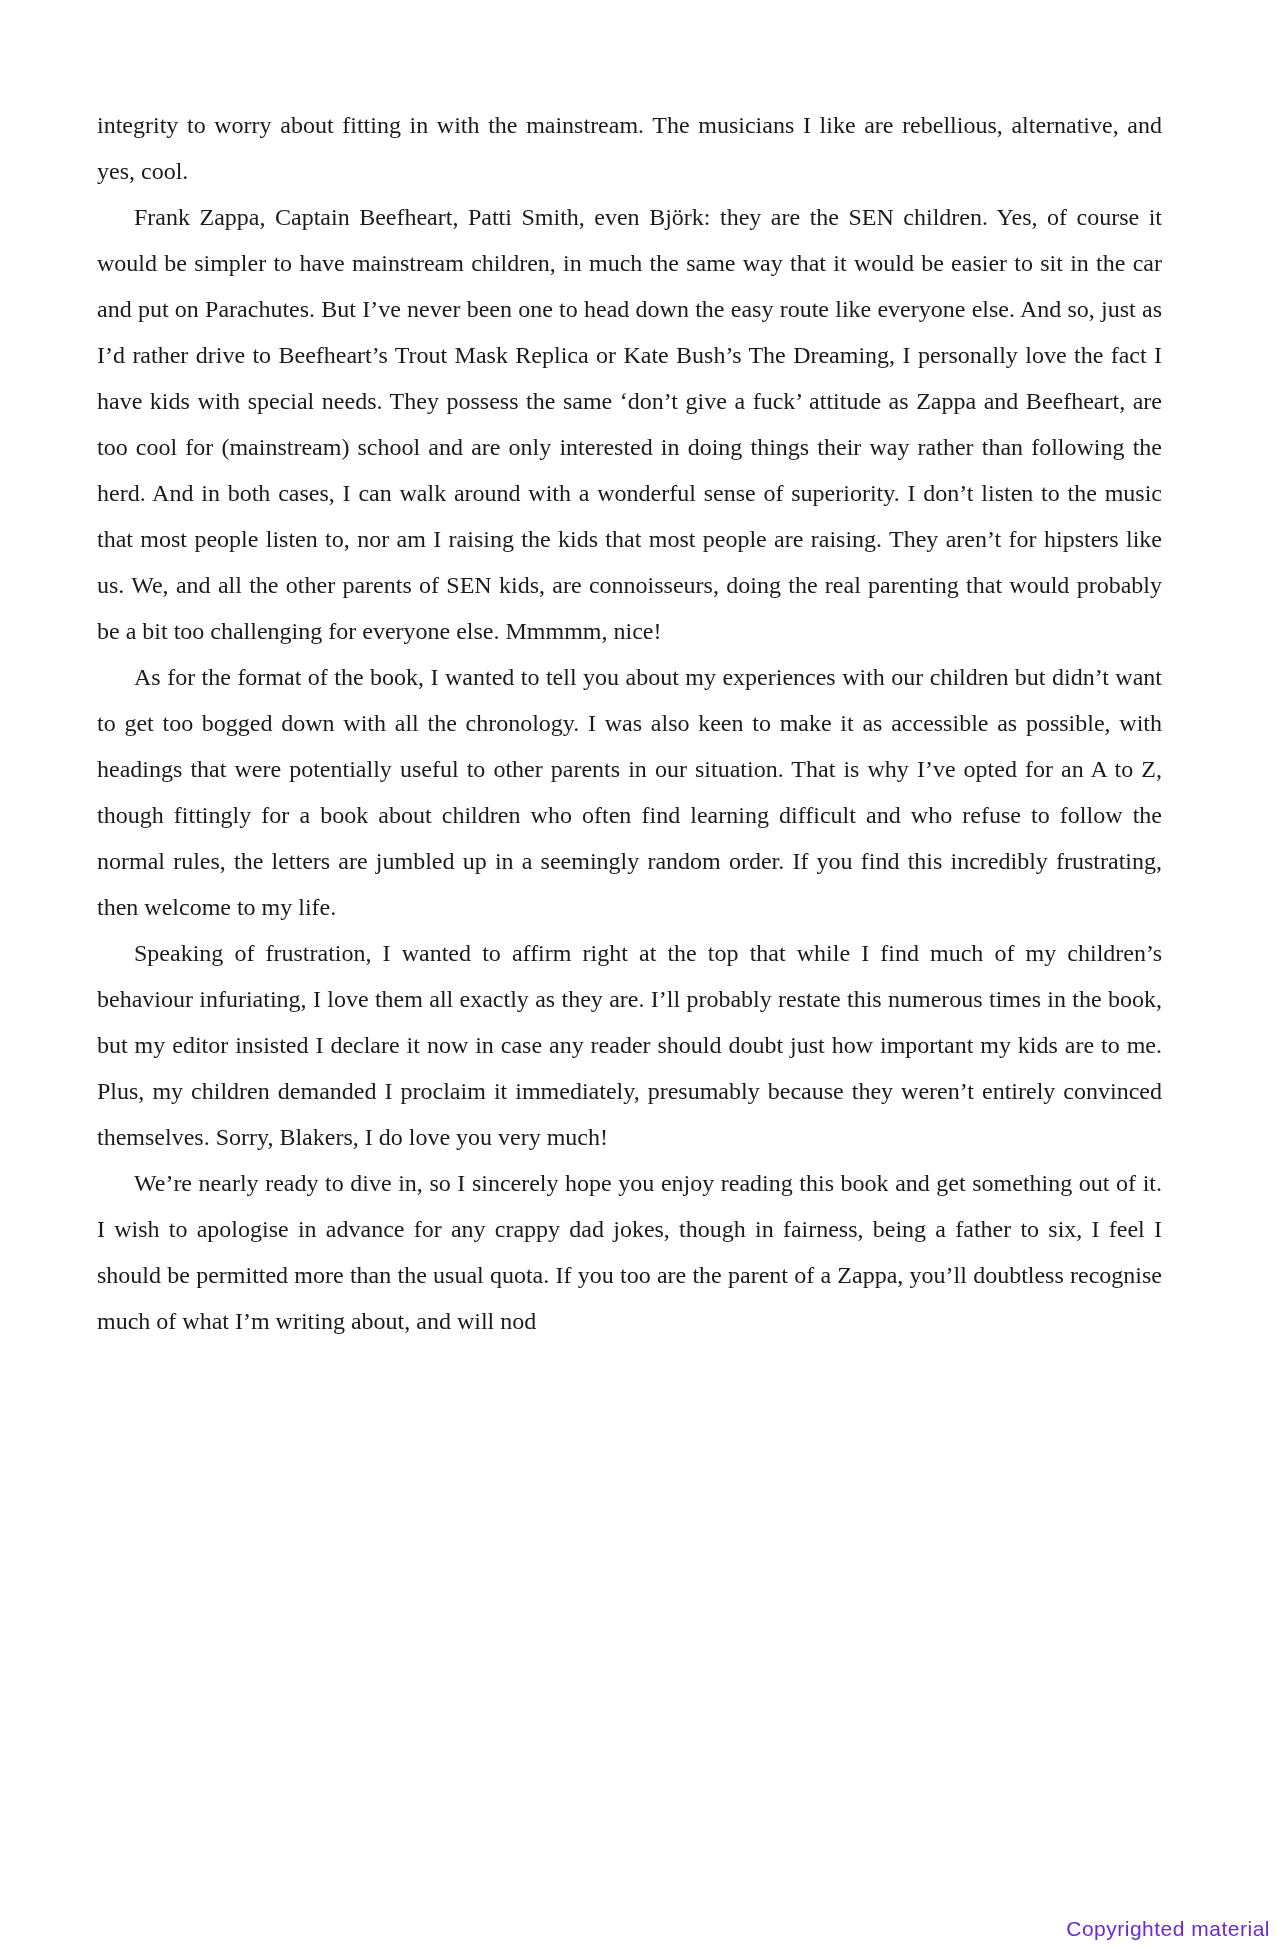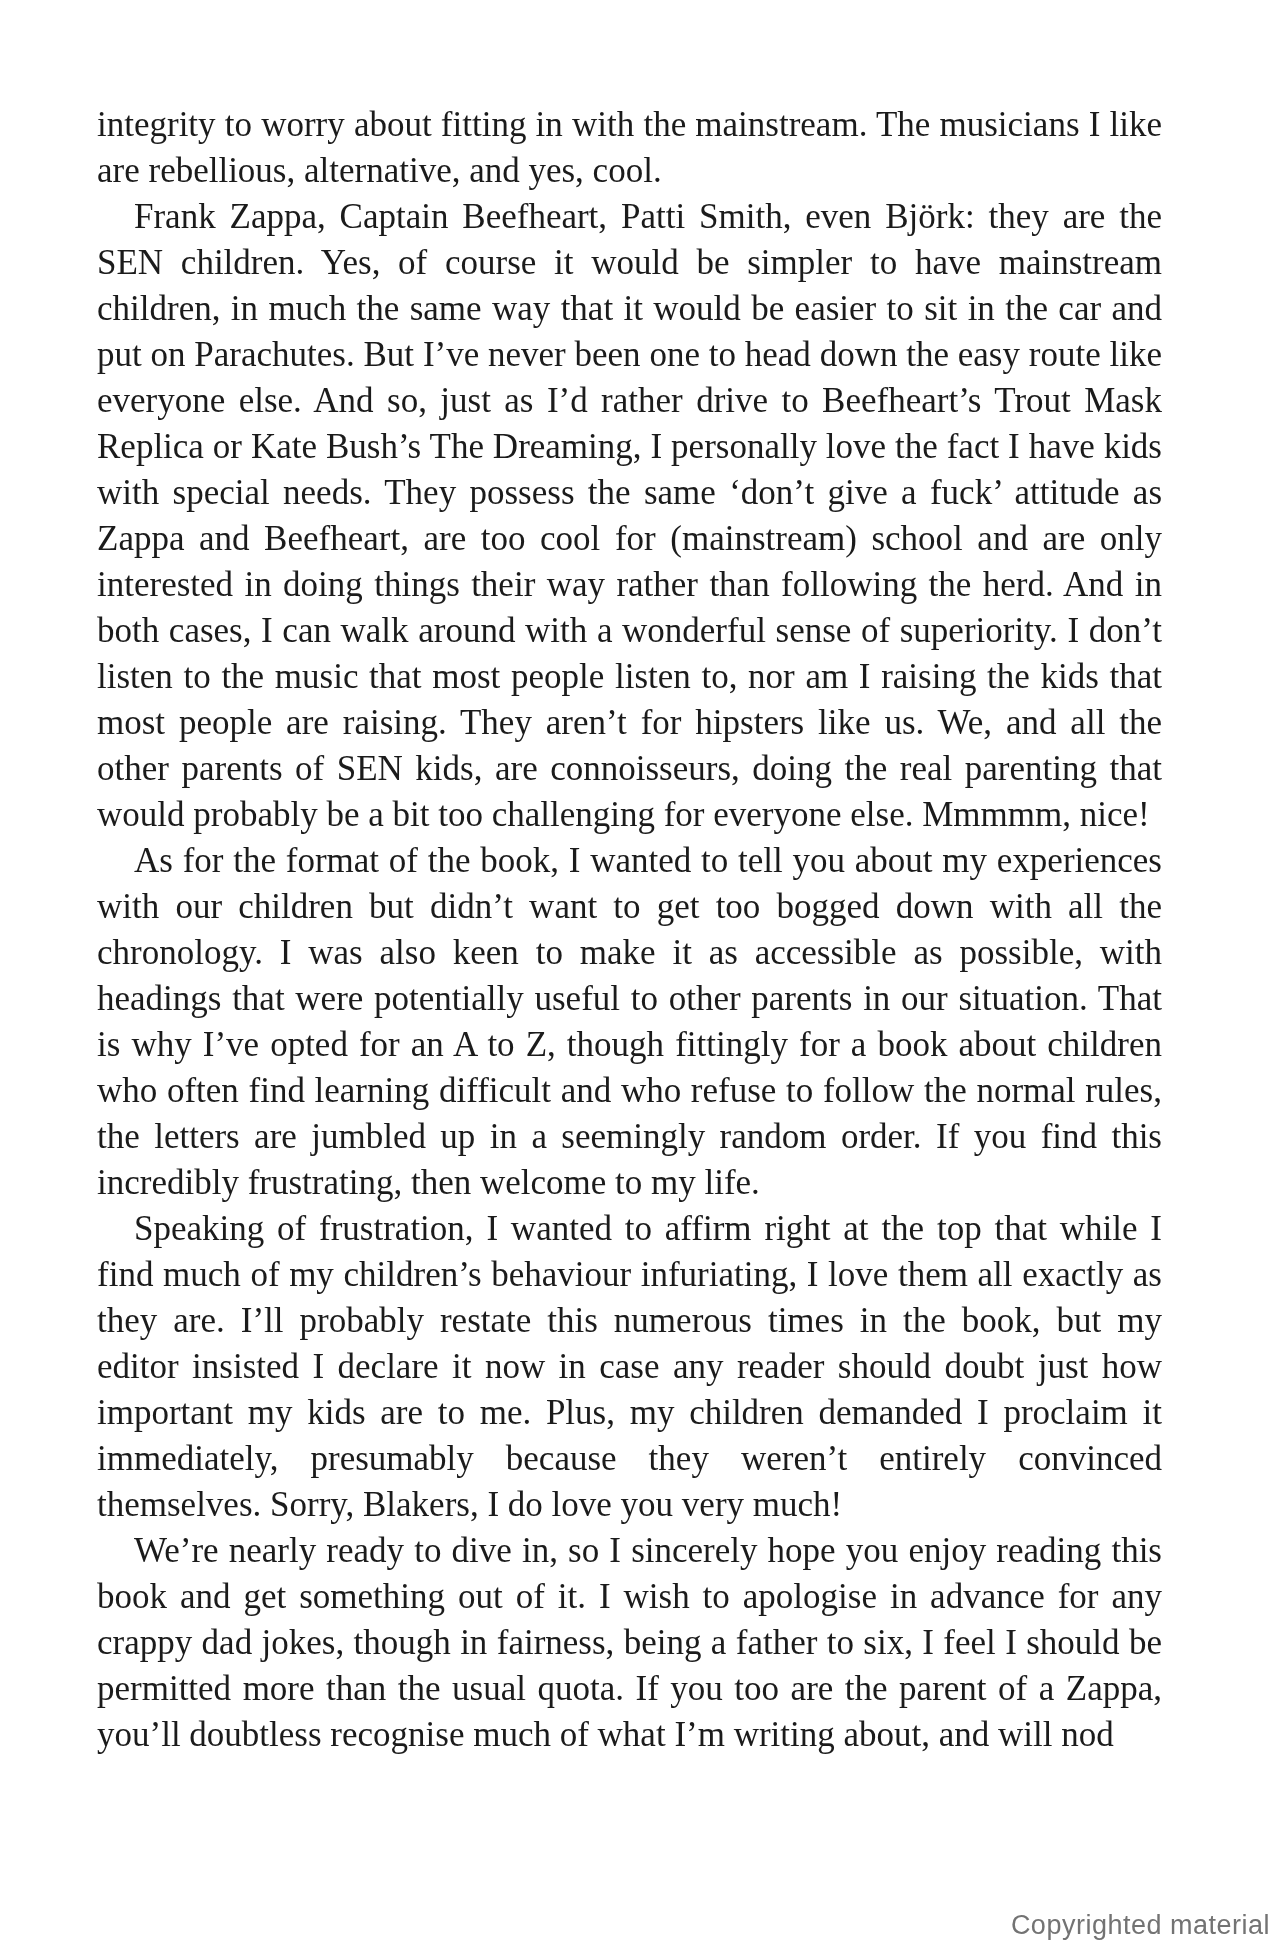--- a/index.html
+++ b/index.html
@@ -17,41 +17,41 @@
   .page {
     position: absolute;
     inset: 0;
     background: #ffffff;
   }
   .page-text {
     position: absolute;
     left: 97px;
     top: 102px;
     width: 1065px;
-    font-size: 35px;
+    font-size: 24px;
     line-height: 46px;
     color: #1b1b1b;
     text-align: justify;
   }
   p.para {
     margin: 0;
     padding: 0;
   }
   p.para.indent {
     text-indent: 37px;
   }
   .italic {
   }
   .footer-note {
     position: absolute;
     right: 10px;
     bottom: 12px;
     font-family: "Liberation Sans", sans-serif;
-    font-size: 27px;
-    color: #737373;
+    font-size: 21px;
+    color: #6d28d9;
     letter-spacing: 0.5px;
   }
 </style>
 </head>
 <body>
 
 <div class="page">
   <div class="page-text">
       <p class="para"><span class="">integrity to worry about fitting in with the mainstream. The musicians I like are rebellious, alternative, and yes, cool.</span></p>
       <p class="para indent"><span class="">Frank Zappa, Captain Beefheart, Patti Smith, even Björk: they are the SEN children. Yes, of course it would be simpler to have mainstream children, in much the same way that it would be easier to sit in the car and put on </span><span class="italic">Parachutes</span><span class="">. But I’ve never been one to head down the easy route like everyone else. And so, just as I’d rather drive to Beefheart’s </span><span class="italic">Trout Mask Replica</span><span class=""> or Kate Bush’s </span><span class="italic">The Dreaming</span><span class="">, I personally love the fact I have kids with special needs. They possess the same ‘don’t give a fuck’ attitude as Zappa and Beefheart, are too cool for (mainstream) school and are only interested in doing things their way rather than following the herd. And in both cases, I can walk around with a wonderful sense of superiority. I don’t listen to the music that most people listen to, nor am I raising the kids that most people are raising. They aren’t for hipsters like us. We, and all the other parents of SEN kids, are connoisseurs, doing the </span><span class="italic">real</span><span class=""> parenting that would probably be a bit too challenging for everyone else. Mmmmm, nice!</span></p>

